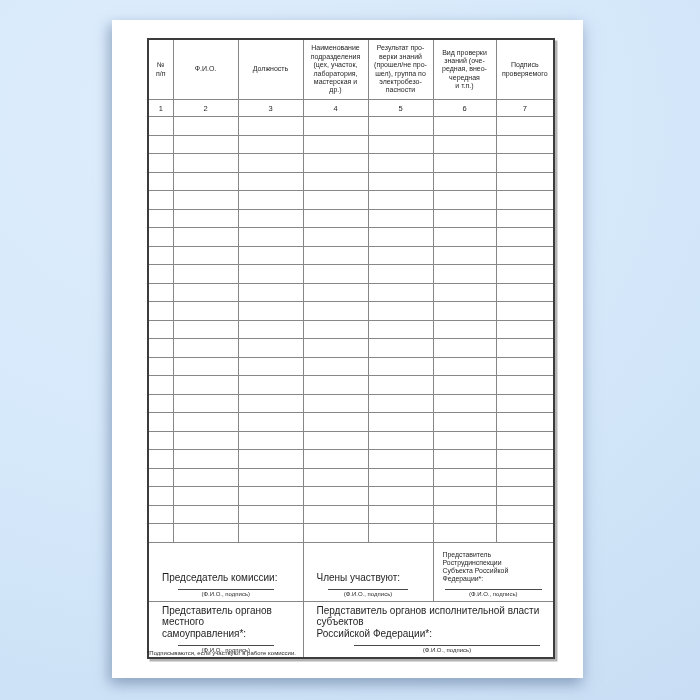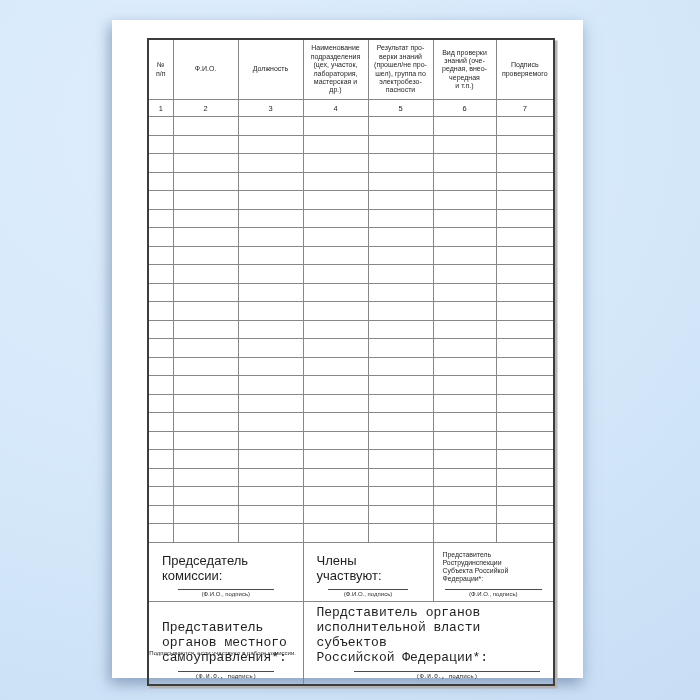--- a/index.html
+++ b/index.html
@@ -32,23 +32,23 @@
   th.hdr {
     height: 59px; font-weight: normal; font-size: 7px; line-height: 1.2;
     text-align: center; vertical-align: middle; white-space: pre-line;
   }
   td.num {
     height: 16px; font-size: 7.5px; text-align: center; vertical-align: middle;
   }
   td.blank { height: 17.5px; }
   td.sig { vertical-align: bottom; padding: 3px 8px 4px 8px; }
   tr.sig-a td.sig { height: 51px; }
-  tr.sig-b td.sig { height: 48px; font-family: Liberation Mono, monospace; }
+  tr.sig-b td.sig { height: 48px; }
   .sig-label {
-    font-size: 13px; line-height: 1.18; white-space: pre-line;
+    font-size: 10px; line-height: 1.18; white-space: pre-line;
     margin: 0 0 5px 5px; text-align: left;
   }
   .sig-label.small { font-size: 6.9px; margin-left: 1px; }
   .sigblock {
     border-top: 1px solid #4a4a4a;
     width: 70%; margin: 0 auto; text-align: center; padding-top: 1px;
   }
   .sigblock.wide  { width: 94%; }
   .sigblock.right { width: 80%; margin-right: 2%; margin-left: auto; }
   .sig-hint { font-size: 6px; color: #2a2a2a; }

